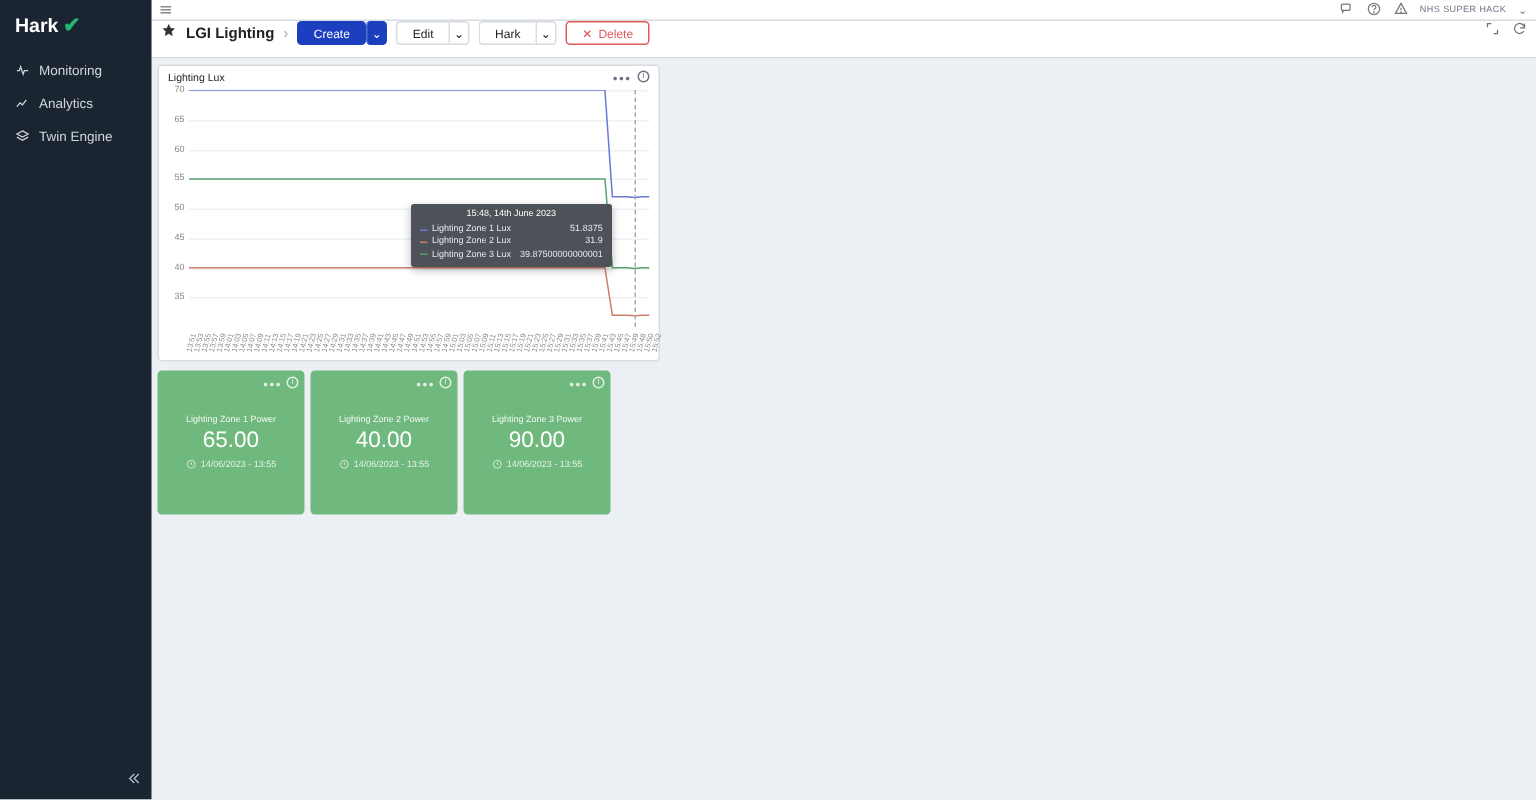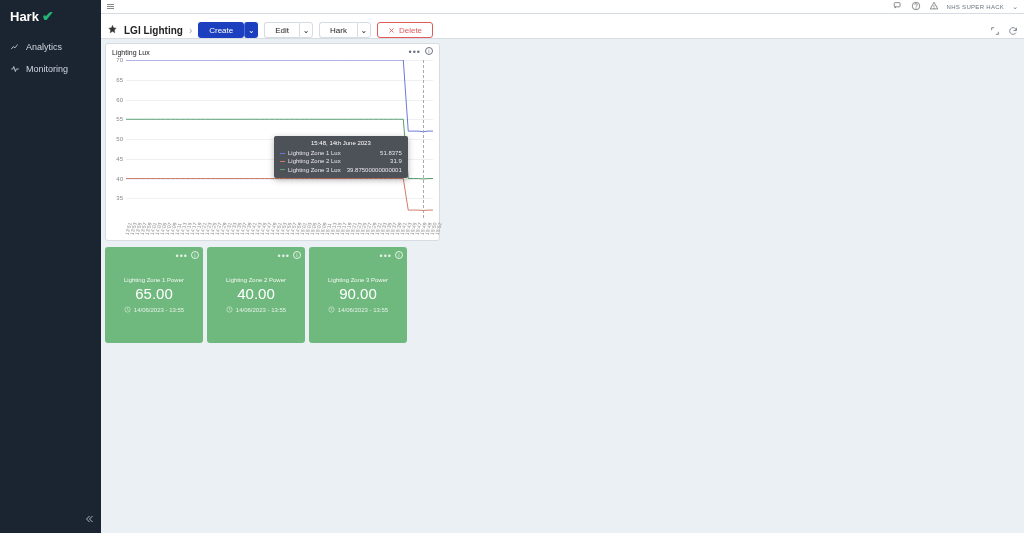--- a/index.html
+++ b/index.html
@@ -33,21 +33,21 @@
   
   .topbar{height:14px;background:#fff;border-bottom:1px solid var(--border);display:flex;align-items:center;justify-content:space-between;padding:0 6px;font-size:7px;color:var(--text-dim);}
   .topbar-left{display:flex;align-items:center;gap:4px;}
   .hamburger{display:flex;flex-direction:column;gap:1px;}
   .hamburger span{display:block;width:7px;height:1px;background:#888;}
   .topbar-right{display:flex;align-items:center;gap:8px;}
   .tb-icon svg{width:10px;height:10px;}
   .tb-name{font-size:6px;letter-spacing:.3px;}
   .chev{font-size:7px;}
   
-  .header{height:25px;background:#fff;border-bottom:1px solid var(--border);display:flex;align-items:flex-end;justify-content:space-between;padding:0 6px;gap:6px;}
+  .header{height:25px;background:#fff;border-bottom:1px solid var(--border);display:flex;align-items:flex-start;justify-content:space-between;padding:0 6px;gap:6px;}
   .hleft{display:flex;align-items:center;gap:6px;}
   .star svg{width:11px;height:11px;}
   .page-title{font-size:10px;font-weight:600;}
   .crumb-sep{color:#aaa;}
   .btn{display:flex;align-items:center;justify-content:center;height:16px;border-radius:3px;font-size:8px;padding:0 10px;cursor:pointer;border:1px solid transparent;}
   .btn-primary{background:var(--accent);color:#fff;}
   .btn-caret{background:var(--accent);color:#fff;width:14px;padding:0;border-left:1px solid rgba(255,255,255,.25);}
   .btn-plain{background:#fff;border:1px solid var(--border);color:var(--text-dark);}
   .btn-plain-part{border-right:none;border-radius:3px 0 0 3px;}
   .btn-plain-caret{background:#fff;border:1px solid var(--border);width:14px;padding:0;border-radius:0 3px 3px 0;}
@@ -88,29 +88,36 @@
 <body>
 
 <div class="sidebar">
   <div class="logo">
     <span>Hark</span>
       <span class="dot">✔</span>
   </div>
   <div class="nav">
     <div class="nav-item">
       <svg viewBox="0 0 24 24" fill="none" stroke="currentColor" stroke-width="2">
+          <path d="M3 12h4l2-6 4 12 2-6h6"></path>
+        </svg>
+      <span>Monitoring</span>
+    </div>
+    <div class="nav-item">
+      <svg viewBox="0 0 24 24" fill="none" stroke="currentColor" stroke-width="2">
           <path d="M3 17l5-6 4 3 6-8"></path>
         </svg>
       <span>Analytics</span>
     </div>
     <div class="nav-item">
       <svg viewBox="0 0 24 24" fill="none" stroke="currentColor" stroke-width="2">
-          <path d="M3 12h4l2-6 4 12 2-6h6"></path>
+          <path d="M12 3l9 5-9 5-9-5 9-5z"></path>
+          <path d="M3 13l9 5 9-5"></path>
         </svg>
-      <span>Monitoring</span>
+      <span>Twin Engine</span>
     </div>
   </div>
   <div class="collapse">
     <svg viewBox="0 0 24 24" fill="none" stroke="currentColor" stroke-width="2">
         <path d="M13 6l-6 6 6 6"></path>
         <path d="M19 6l-6 6 6 6"></path>
       </svg>
   </div>
 </div>
 

